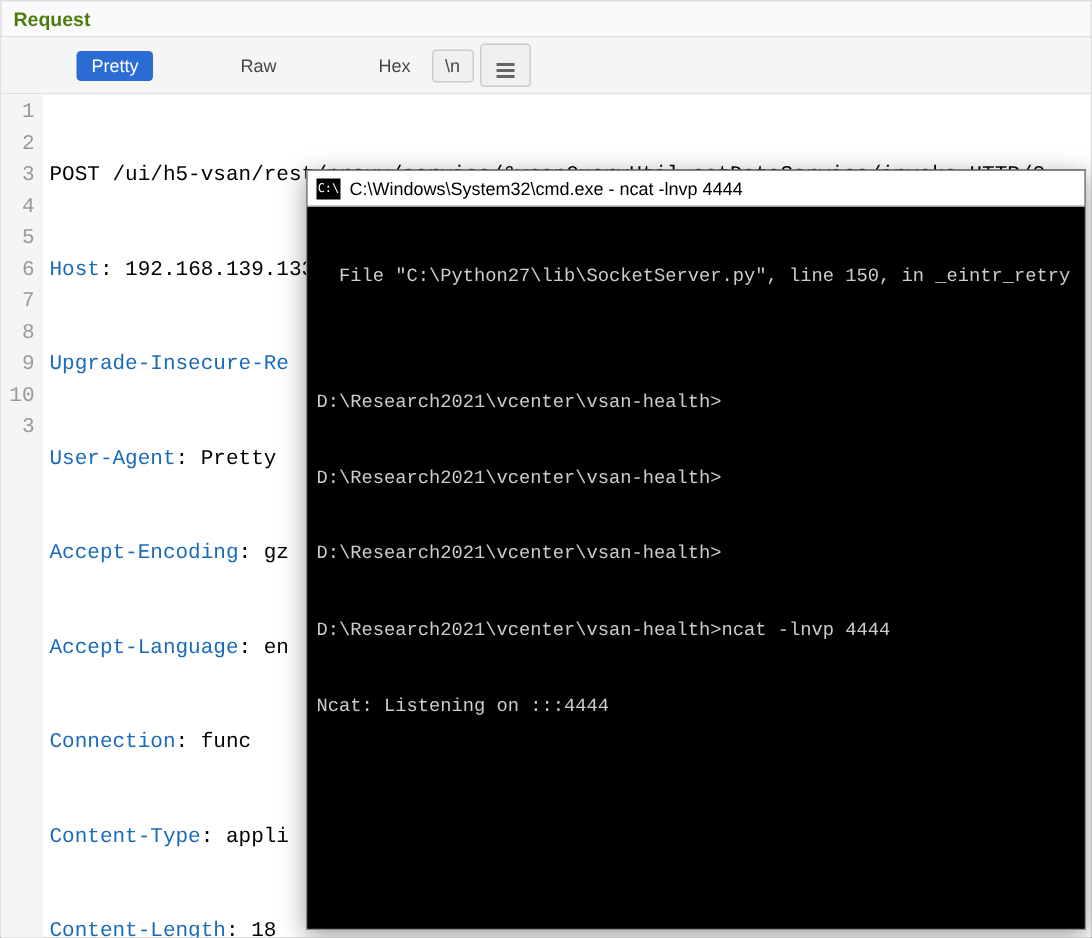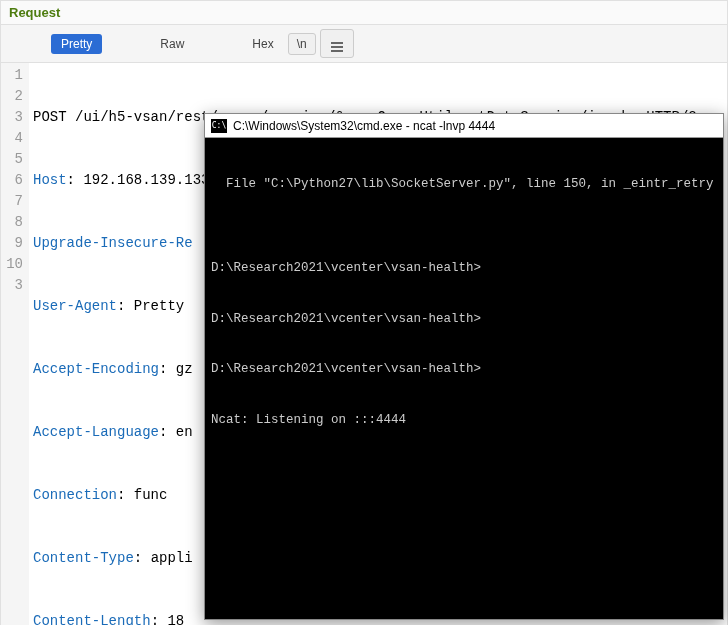--- a/index.html
+++ b/index.html
@@ -204,20 +204,21 @@
   <div class="cmd-titlebar">
     <span class="cmd-icon">C:\</span>
     <span class="cmd-title">C:\Windows\System32\cmd.exe - ncat  -lnvp 4444</span>
   </div>
   <div class="cmd-body">
     <div>  File "C:\Python27\lib\SocketServer.py", line 150, in _eintr_retry</div>
     <div></div>
     <div>D:\Research2021\vcenter\vsan-health&gt;</div>
     <div>D:\Research2021\vcenter\vsan-health&gt;</div>
     <div>D:\Research2021\vcenter\vsan-health&gt;</div>
+    <div>D:\Research2021\vcenter\vsan-health&gt;ncat -lnvp 4444</div>
     <div>Ncat: Listening on :::4444</div>
     
     
     
     
     <div></div>
     
     
     
     

